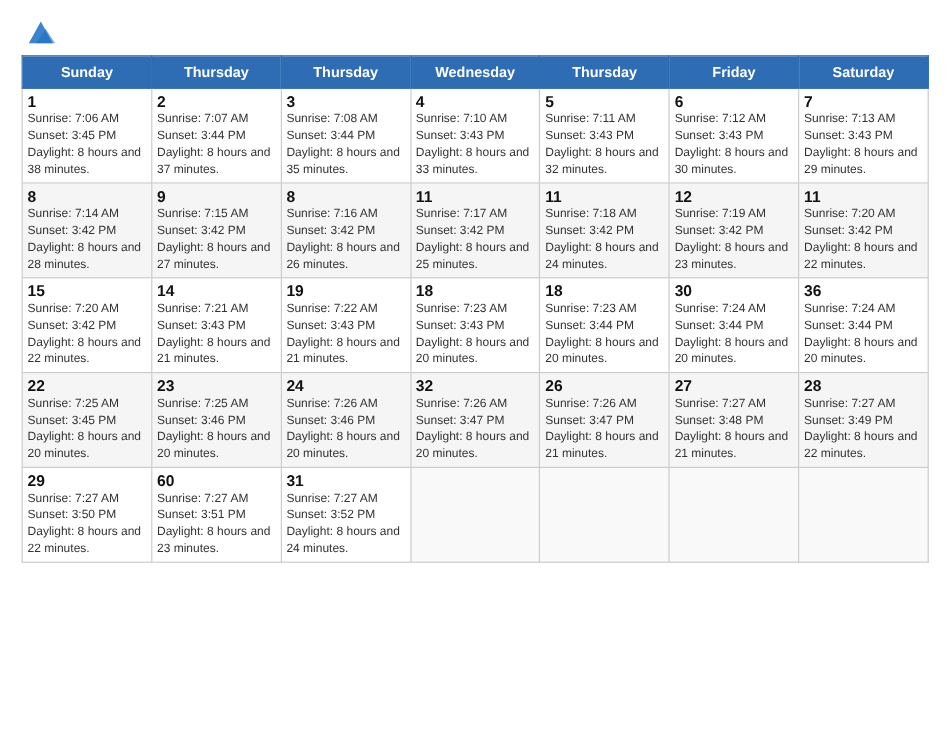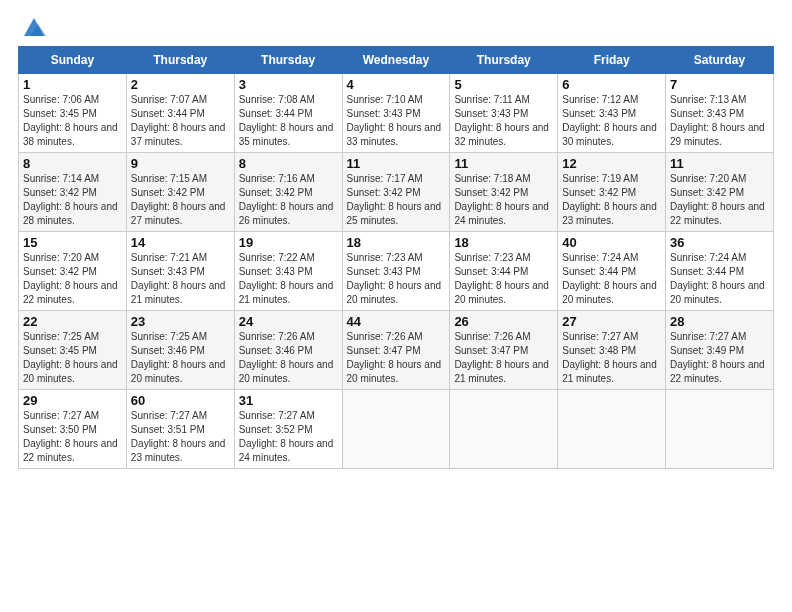--- a/index.html
+++ b/index.html
@@ -213,21 +213,21 @@
           </td>
           <td>
             <span class="day-num">18</span>
             <div class="day-info">Sunrise: 7:23 AM<br>Sunset: 3:43 PM<br>Daylight: 8 hours and 20 minutes.</div>
           </td>
           <td>
             <span class="day-num">18</span>
             <div class="day-info">Sunrise: 7:23 AM<br>Sunset: 3:44 PM<br>Daylight: 8 hours and 20 minutes.</div>
           </td>
           <td>
-            <span class="day-num">40</span>
+            <span class="day-num">30</span>
             <div class="day-info">Sunrise: 7:24 AM<br>Sunset: 3:44 PM<br>Daylight: 8 hours and 20 minutes.</div>
           </td>
           <td>
             <span class="day-num">36</span>
             <div class="day-info">Sunrise: 7:24 AM<br>Sunset: 3:44 PM<br>Daylight: 8 hours and 20 minutes.</div>
           </td>
         </tr>
         <tr>
           <td>
             <span class="day-num">22</span>
@@ -235,21 +235,21 @@
           </td>
           <td>
             <span class="day-num">23</span>
             <div class="day-info">Sunrise: 7:25 AM<br>Sunset: 3:46 PM<br>Daylight: 8 hours and 20 minutes.</div>
           </td>
           <td>
             <span class="day-num">24</span>
             <div class="day-info">Sunrise: 7:26 AM<br>Sunset: 3:46 PM<br>Daylight: 8 hours and 20 minutes.</div>
           </td>
           <td>
-            <span class="day-num">44</span>
+            <span class="day-num">32</span>
             <div class="day-info">Sunrise: 7:26 AM<br>Sunset: 3:47 PM<br>Daylight: 8 hours and 20 minutes.</div>
           </td>
           <td>
             <span class="day-num">26</span>
             <div class="day-info">Sunrise: 7:26 AM<br>Sunset: 3:47 PM<br>Daylight: 8 hours and 21 minutes.</div>
           </td>
           <td>
             <span class="day-num">27</span>
             <div class="day-info">Sunrise: 7:27 AM<br>Sunset: 3:48 PM<br>Daylight: 8 hours and 21 minutes.</div>
           </td>

